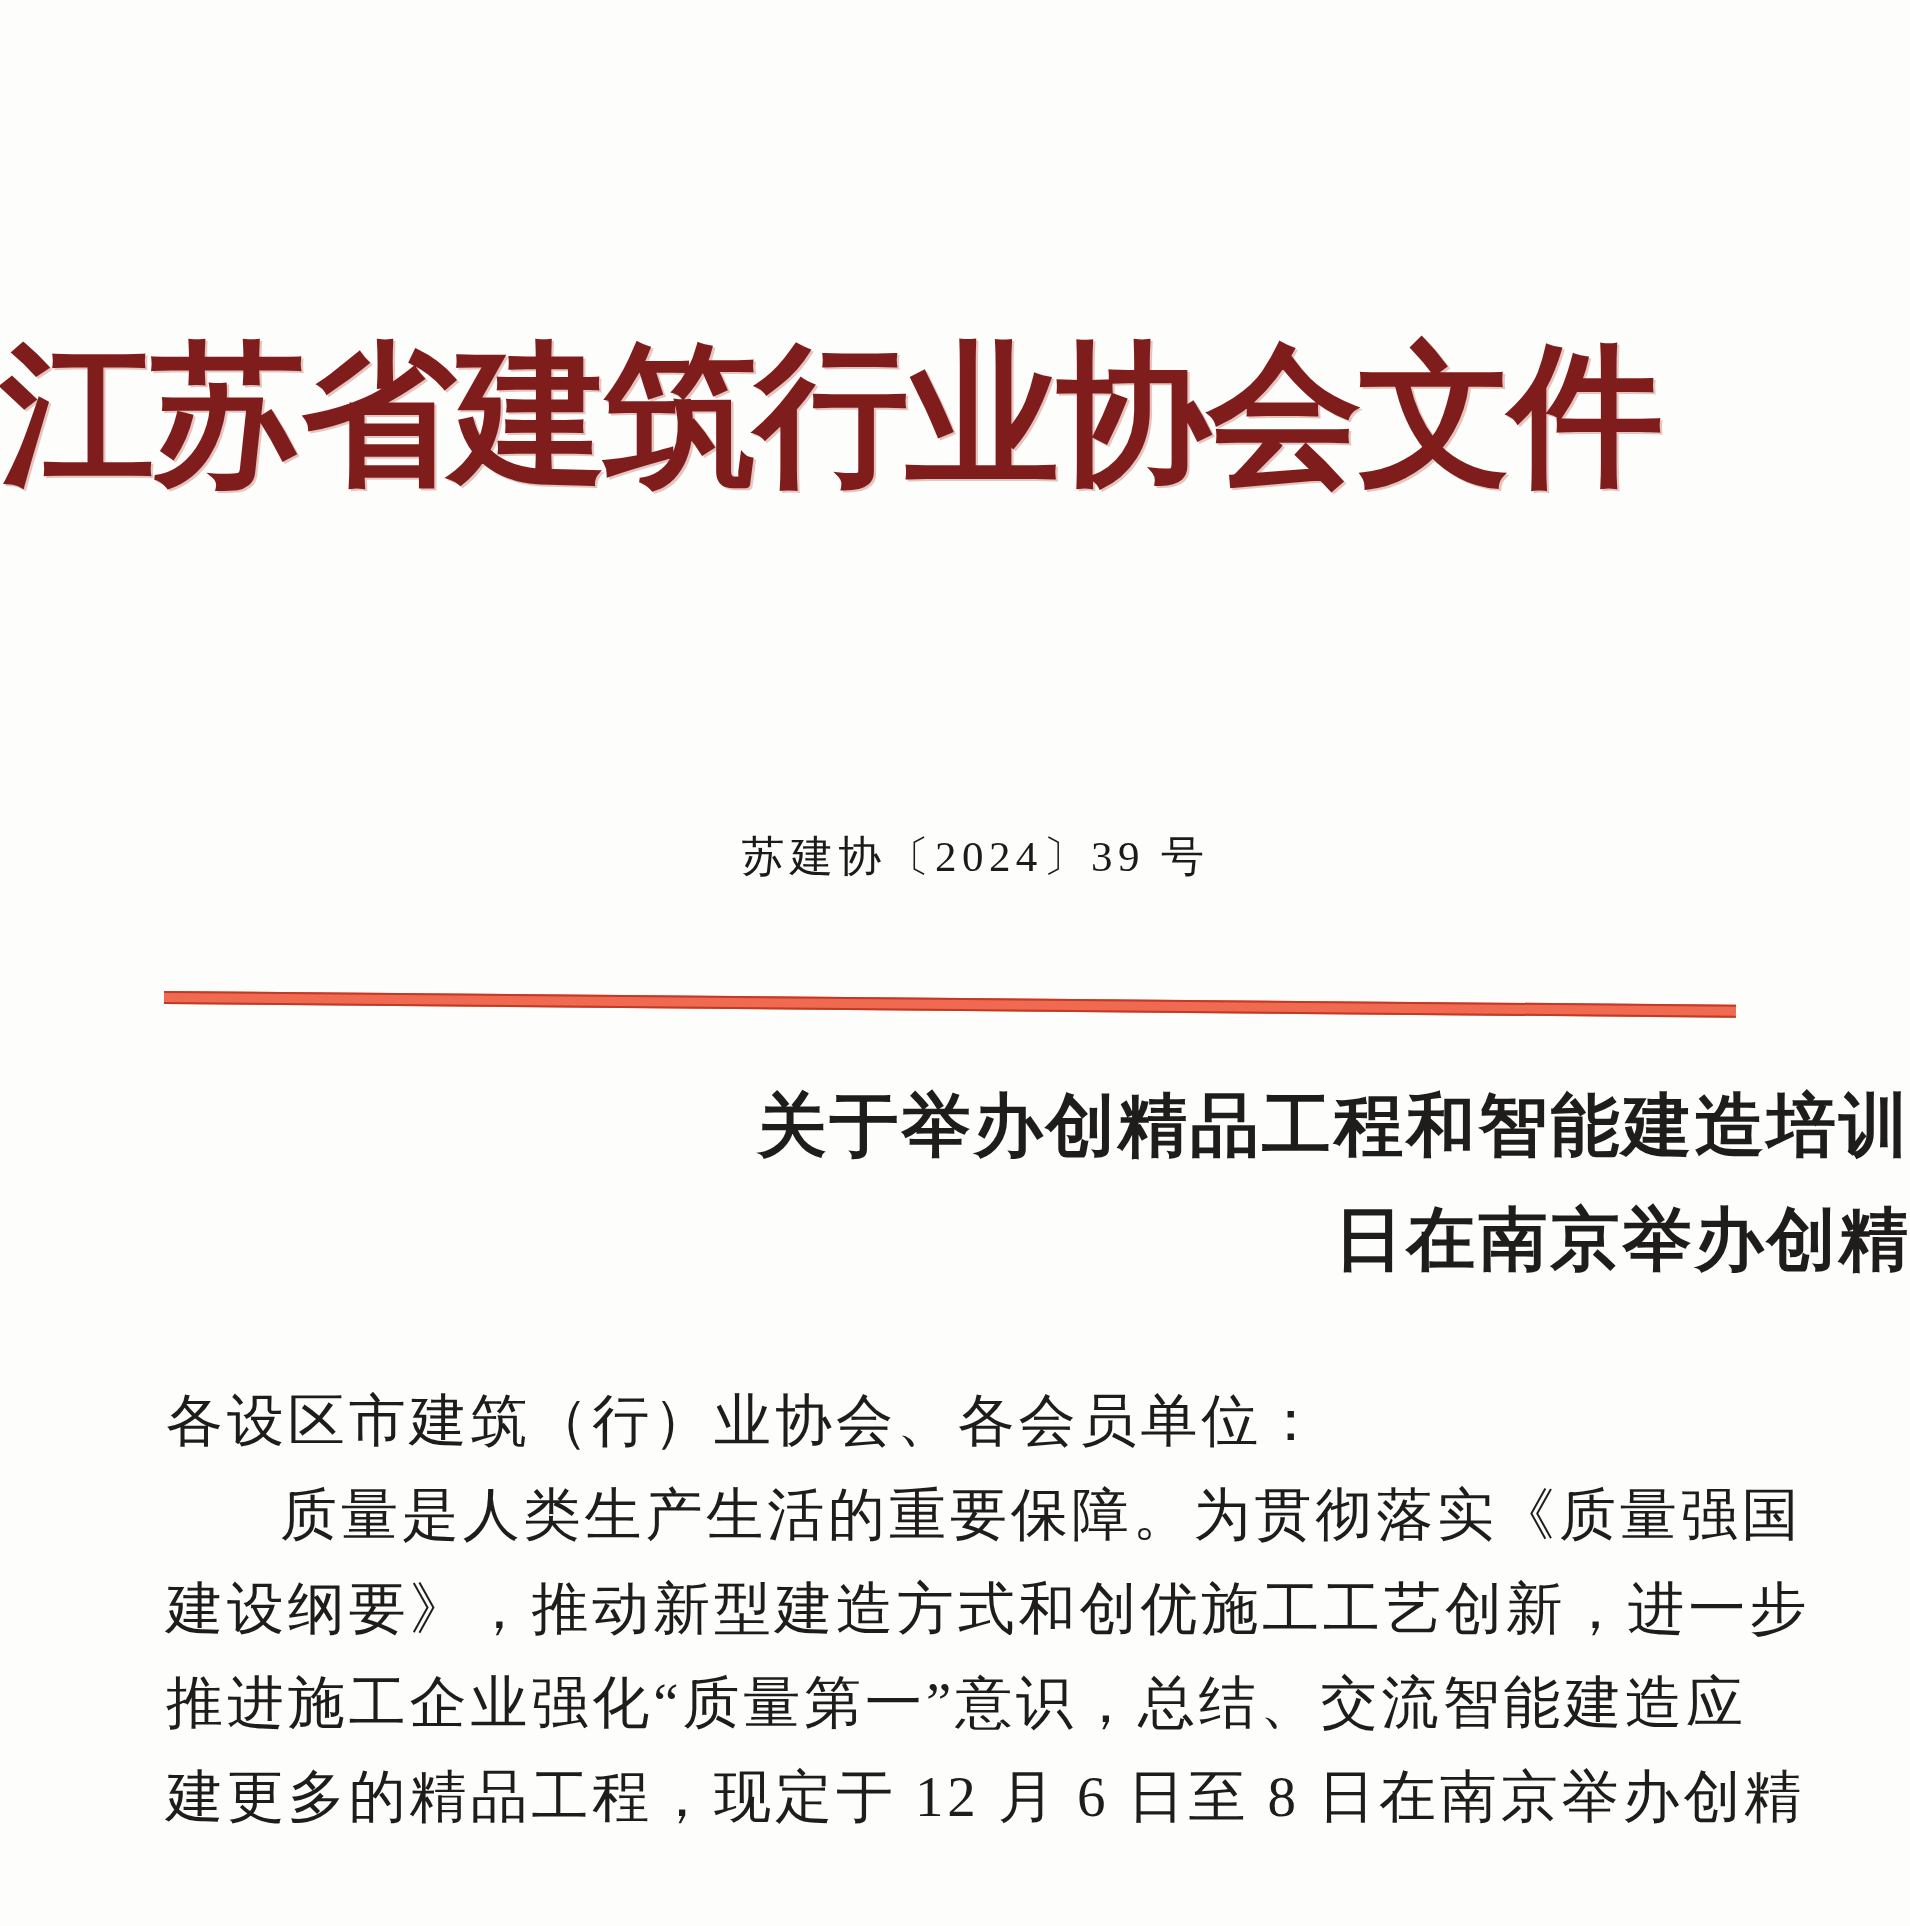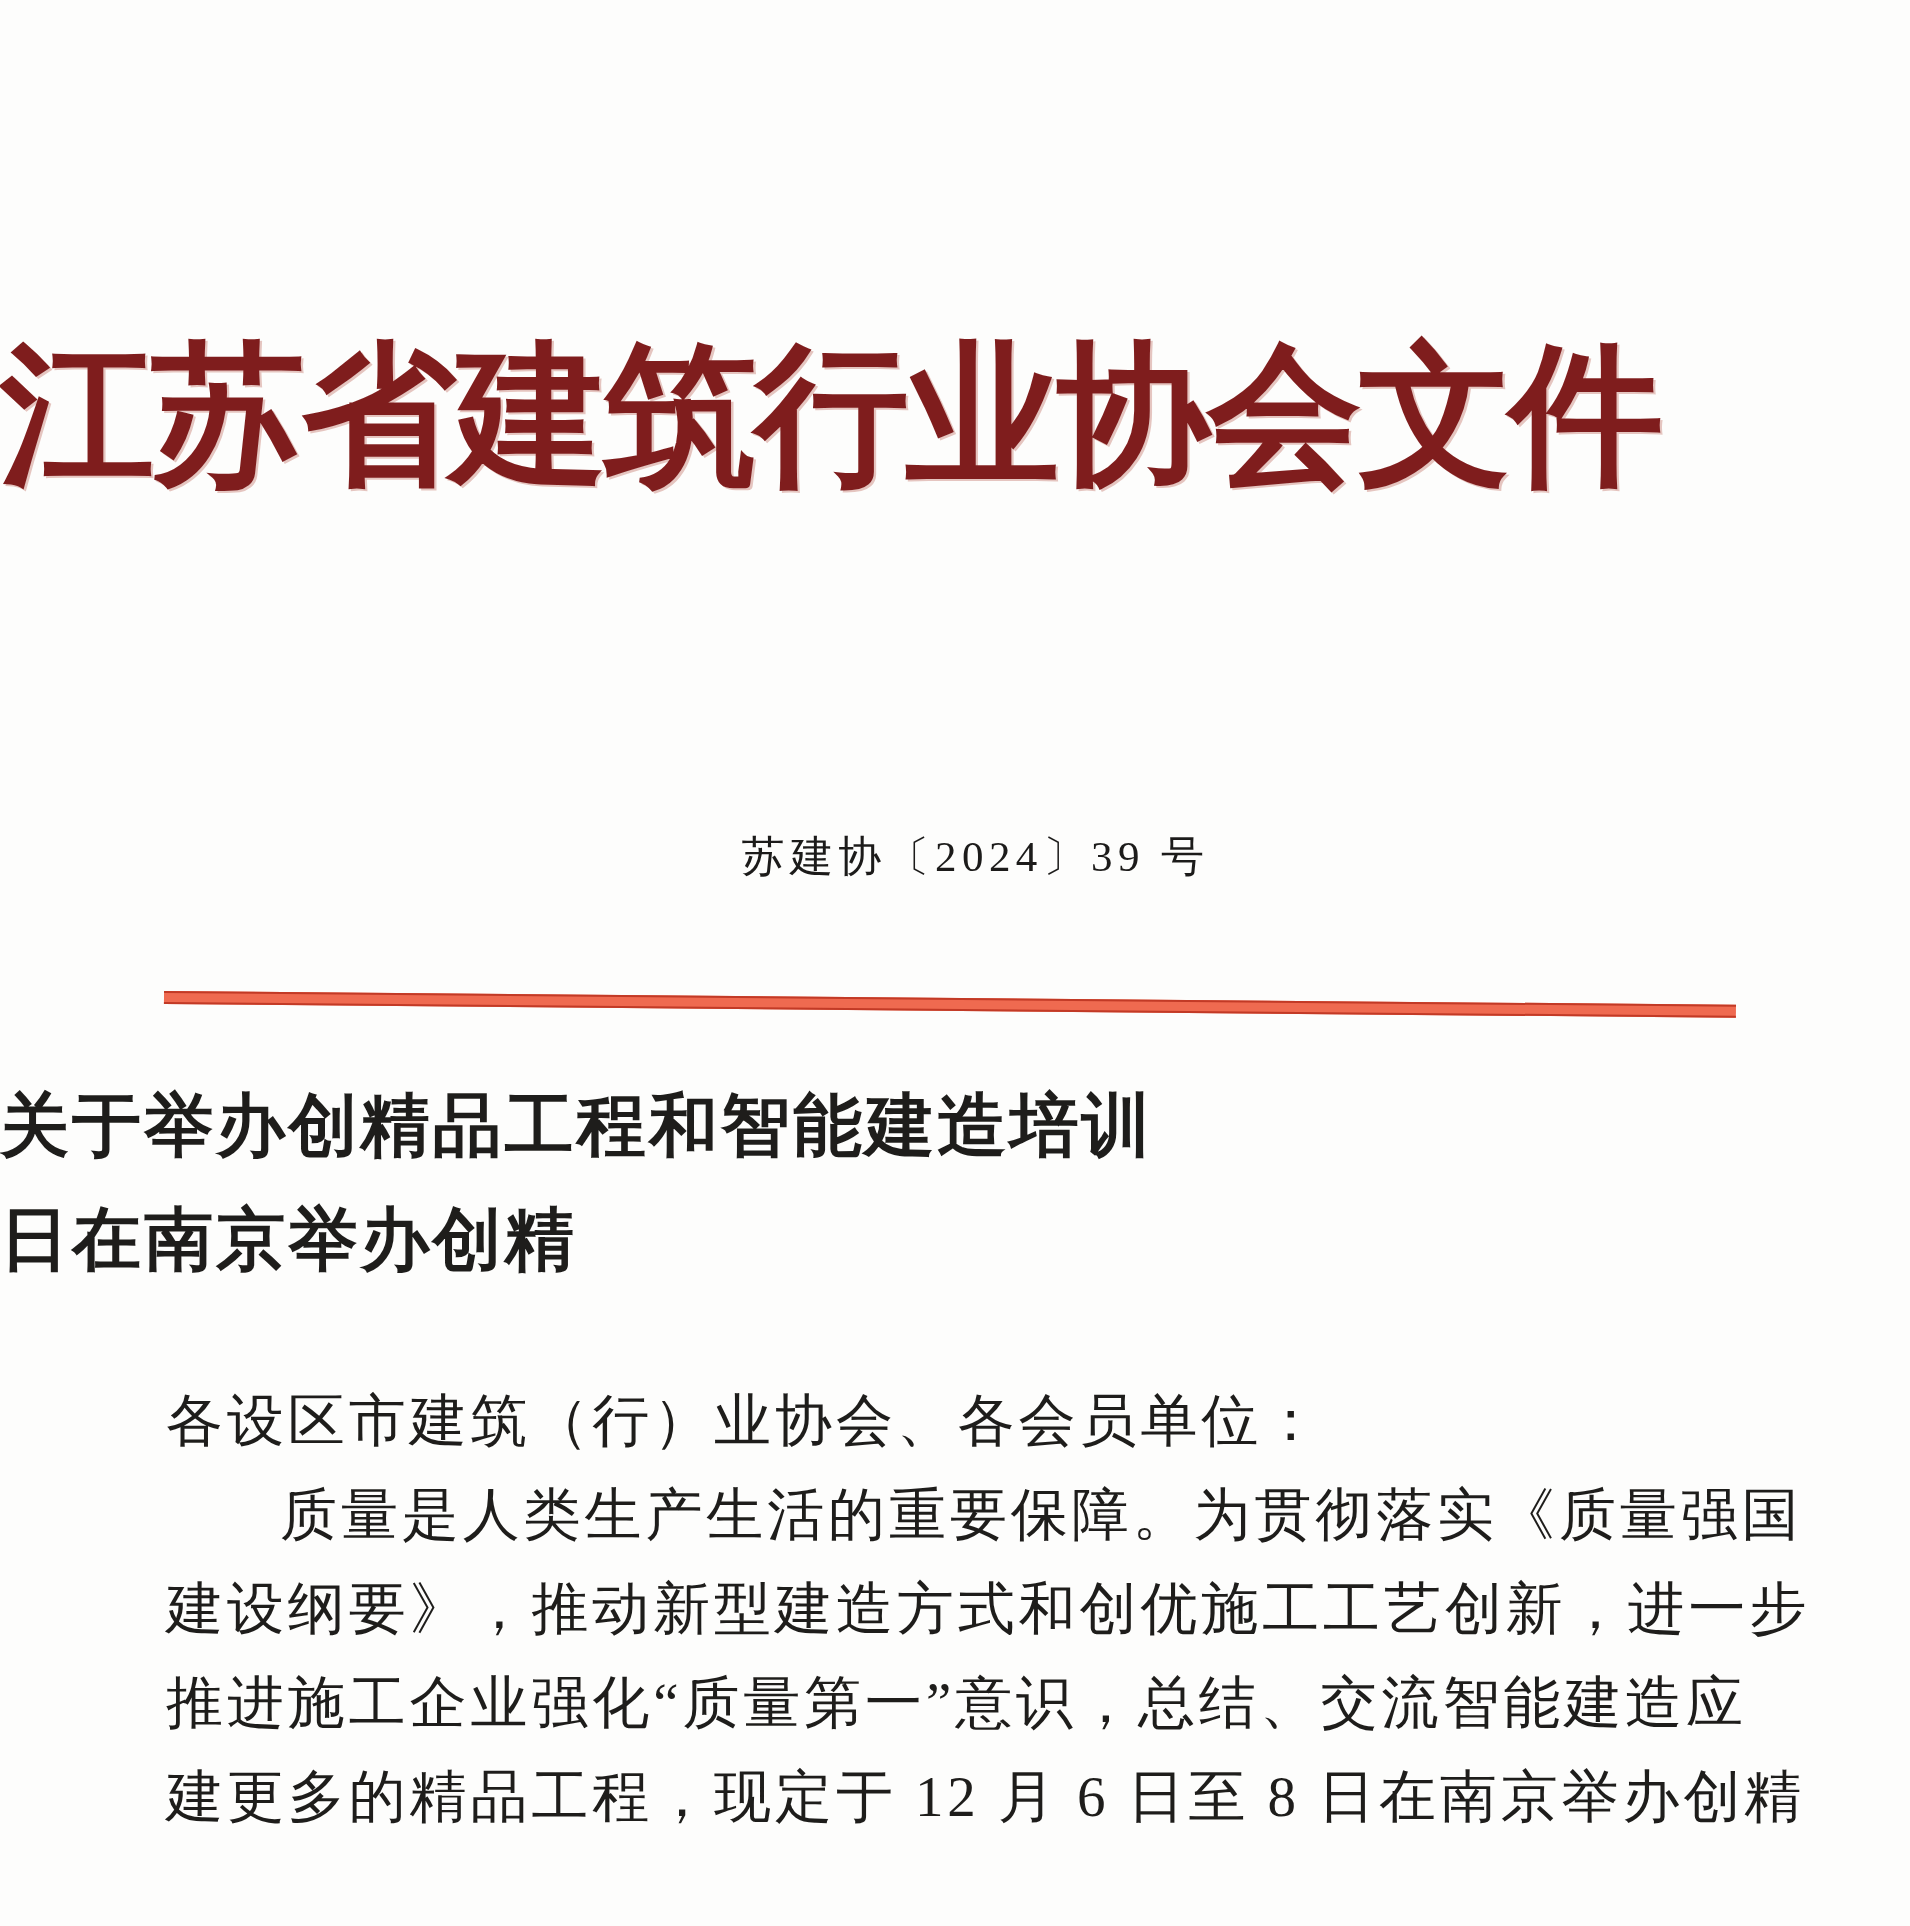--- a/index.html
+++ b/index.html
@@ -57,21 +57,21 @@
     border-bottom: 2.7px solid #c23a26;
     transform: rotate(0.5deg);
     transform-origin: left center;
   }
   
   .doc-title {
     position: absolute;
     top: 1069px;
     left: 0;
     right: 0;
-    text-align: left;
+    text-align: right;
     font-size: 69px;
     line-height: 114px;
     font-weight: bold;
     letter-spacing: 3.1px;
     color: #1e1d1b;
     white-space: nowrap;
   }
   
   .body-block {
     position: absolute;

